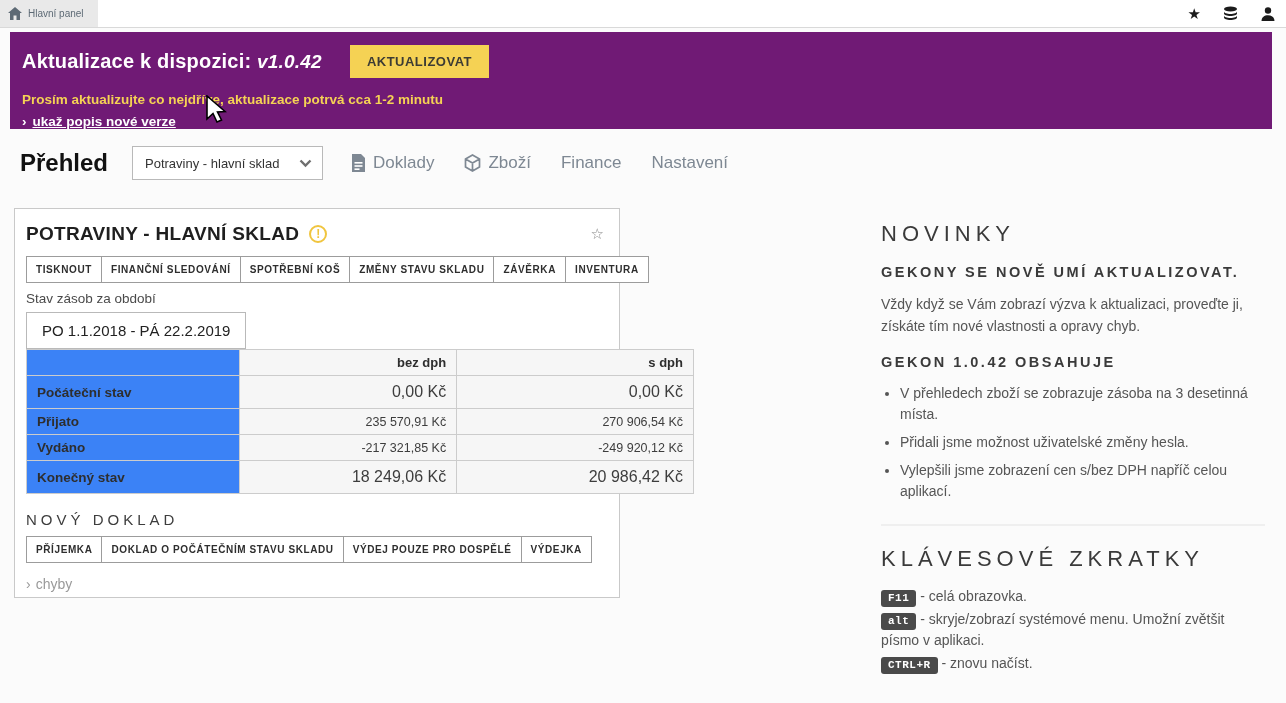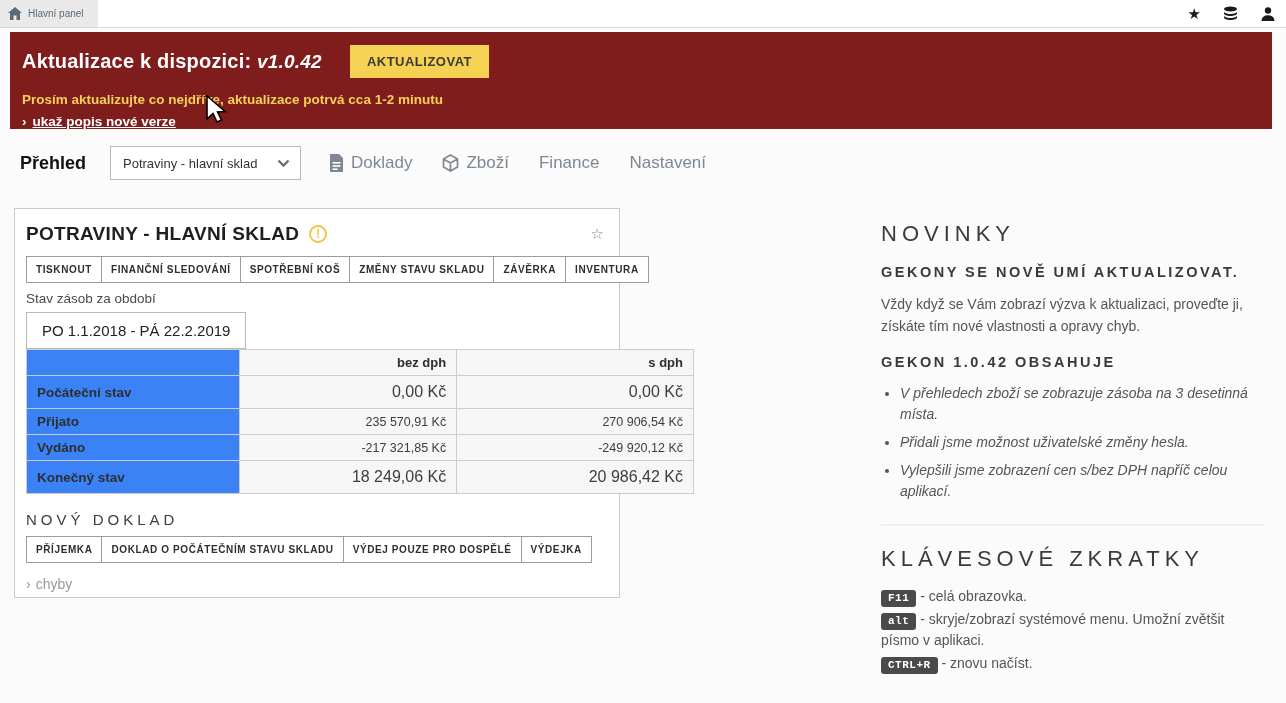--- a/index.html
+++ b/index.html
@@ -27,21 +27,21 @@
   .topbar-icons {
     position:absolute; right:10px; top:0; height:27px;
     display:flex; align-items:center; gap:22px;
   }
   .tb-icon { color:#1b1b1b; font-size:15px; display:flex; align-items:center; }
   .tb-icon svg { display:block; }
 
   
   .banner {
     position:absolute; left:10px; top:32px; width:1262px; height:97px;
-    background:#7f1d1d; color:#fff; padding:13px 16px 0 12px;
+    background:#701a75; color:#fff; padding:13px 16px 0 12px;
   }
   .banner-title-row { display:flex; align-items:center; gap:16px; }
   .banner-title { font-size:20px; font-weight:bold; letter-spacing:0.2px; }
   .banner-version { font-style:italic; font-weight:bold; font-size:19px; }
   .banner-btn {
     margin-left:12px;
     background:#f5d254; color:#3c3c34;
     border:none; font-family:inherit;
     font-size:13px; font-weight:bold; letter-spacing:0.5px;
     padding:9px 17px; cursor:pointer;
@@ -54,21 +54,21 @@
   .banner-link { color:#fff; text-decoration:underline; cursor:pointer; }
 
   
   .cursor { position:absolute; left:205px; top:95px; z-index:50; pointer-events:none; }
 
   
   .nav-row {
     position:absolute; left:20px; top:143px; height:40px;
     display:flex; align-items:center;
   }
-  .nav-overview { font-size:18px; font-weight:bold; color:#111; margin-right:24px; }
+  .nav-overview { font-size:24px; font-weight:bold; color:#111; margin-right:24px; }
   .warehouse-select {
     display:flex; align-items:center; justify-content:space-between;
     width:191px; height:34px; padding:0 10px 0 12px;
     border:1px solid #b9b9b9; background:#fff; color:#333;
     font-size:13px; cursor:pointer;
   }
   .warehouse-select .sel-chev { color:#6f6f6f; margin-left:8px; display:flex; }
   .nav-items { display:flex; margin-left:28px; gap:30px; }
   .nav-item {
     display:flex; align-items:center; gap:7px;
@@ -123,21 +123,21 @@
   .errors-link .chev { margin-right:5px; }
 
   
   .news {
     position:absolute; left:881px; top:221px; width:384px;
   }
   .h-big { font-size:22px; font-weight:normal; letter-spacing:5px; color:#3a3a3a; }
   .h-sub { font-size:14.5px; font-weight:bold; letter-spacing:2.5px; color:#3a3a3a; margin-top:17px; }
   .news p { margin-top:14px; font-size:14px; line-height:1.55; color:#555; }
   .news ul { margin-top:13px; margin-left:19px; }
-  .news li { font-size:14px; line-height:1.5; color:#555; margin-bottom:7px;font-style:italic; }
+  .news li { font-size:14px; line-height:1.5; color:#555; margin-bottom:7px; }
   .sep { border:none; border-top:2px solid #efefef; margin:22px 0 20px 0; }
   .shortcut { font-size:14px; color:#555; line-height:1.5; margin-top:2px; }
   kbd {
     background:#4a4a4a; color:#fff;
     font-family:Liberation Mono, monospace;
     font-size:11px; font-weight:bold;
     padding:2px 7px 3px 7px; border-radius:3px; letter-spacing:0.5px;
   }
 </style>
 </head>

